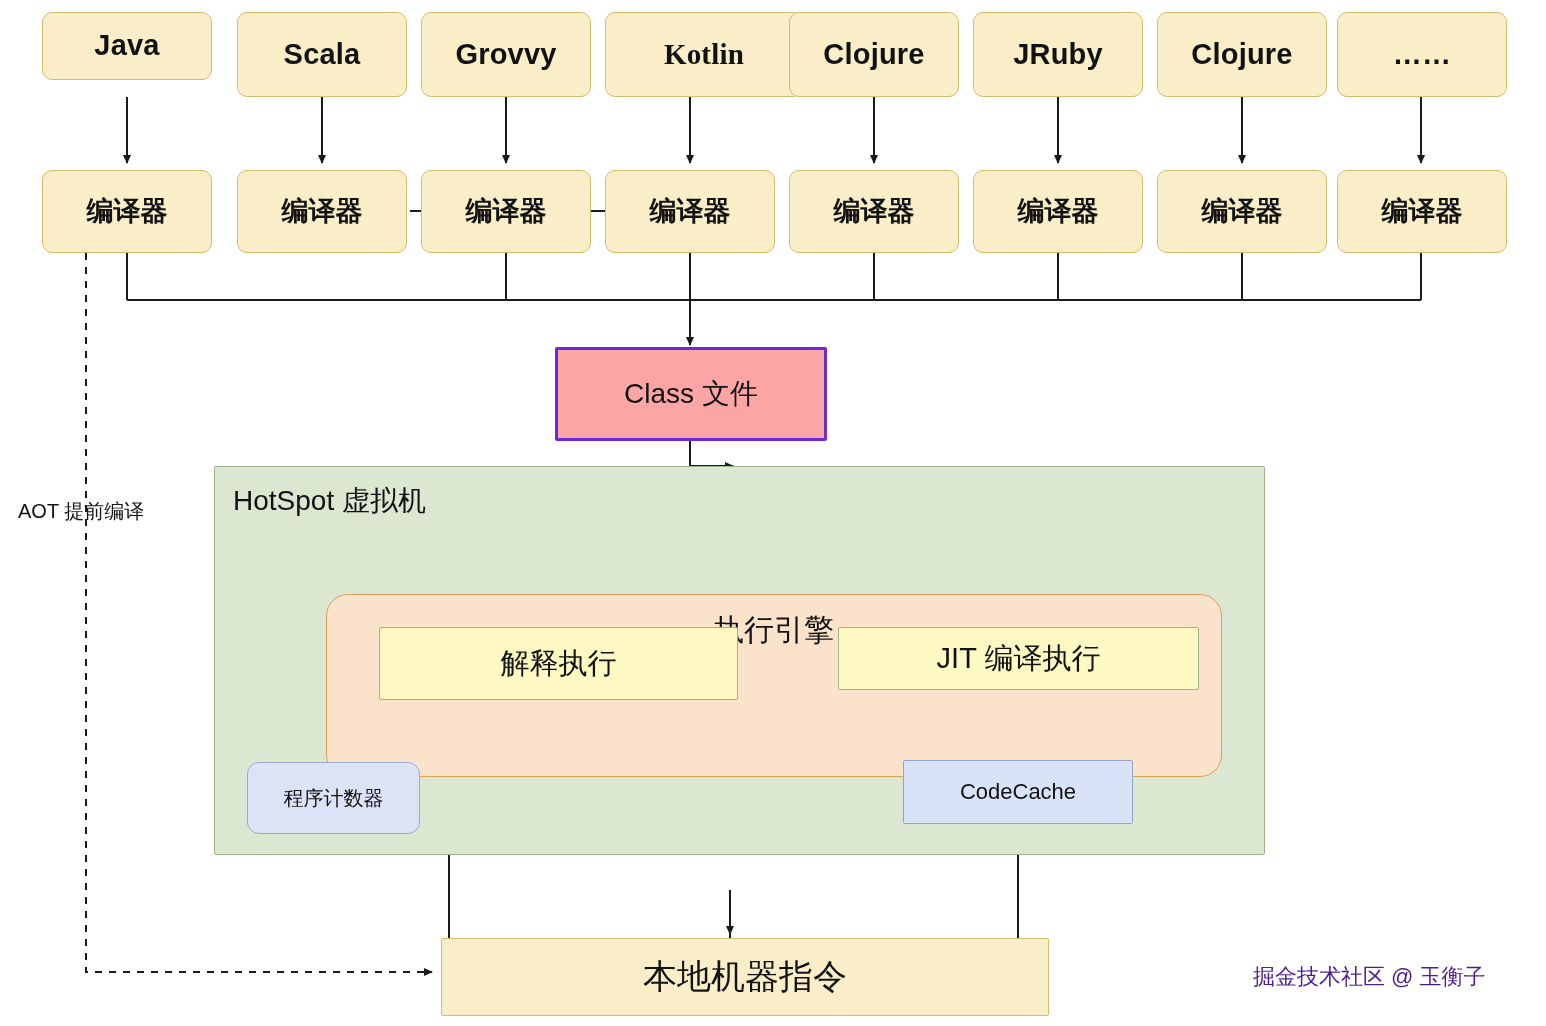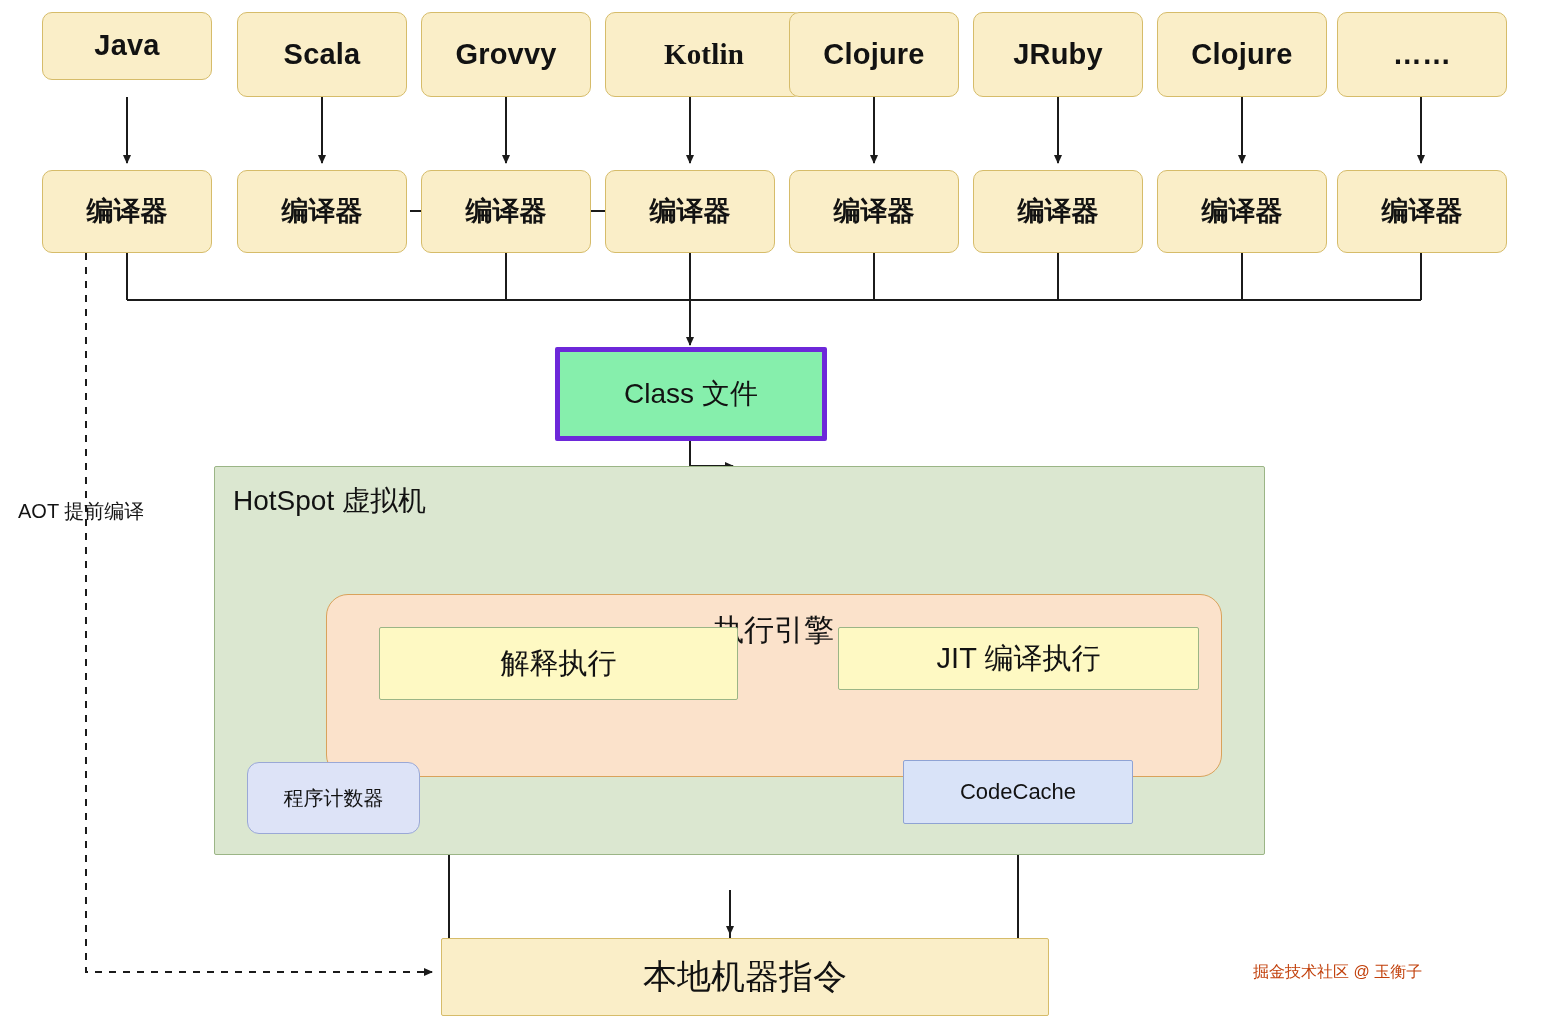--- a/index.html
+++ b/index.html
@@ -50,22 +50,22 @@
   .compiler-box {
     background: #faeec8;
     border: 1px solid #d6bc6a;
     border-radius: 10px;
     font-size: 27px;
     font-weight: bold;
   }
 
   
   .class-box {
-    background: #86efac;
-    border: 5px solid #6d28d9;
+    background: #fca5a5;
+    border: 3px solid #6d28d9;
     border-radius: 2px;
     font-size: 28px;
   }
 
   
   .vm-box {
     background: #dbe7d0;
     border: 1px solid #9bb586;
     border-radius: 2px;
     display: block;
@@ -128,22 +128,22 @@
 
   
   .aot-label {
     position: absolute;
     font-size: 20px;
     color: #141414;
     white-space: nowrap;
   }
   .watermark {
     position: absolute;
-    font-size: 16px;
-    color: #c2410c;
+    font-size: 22px;
+    color: #4c1d95;
     white-space: nowrap;
     user-select: none;
   }
 </style>
 </head>
 <body>
 
 <div id="canvas">
 
   <svg id="edges" viewBox="0 0 1546 1026" width="1546" height="1026">

